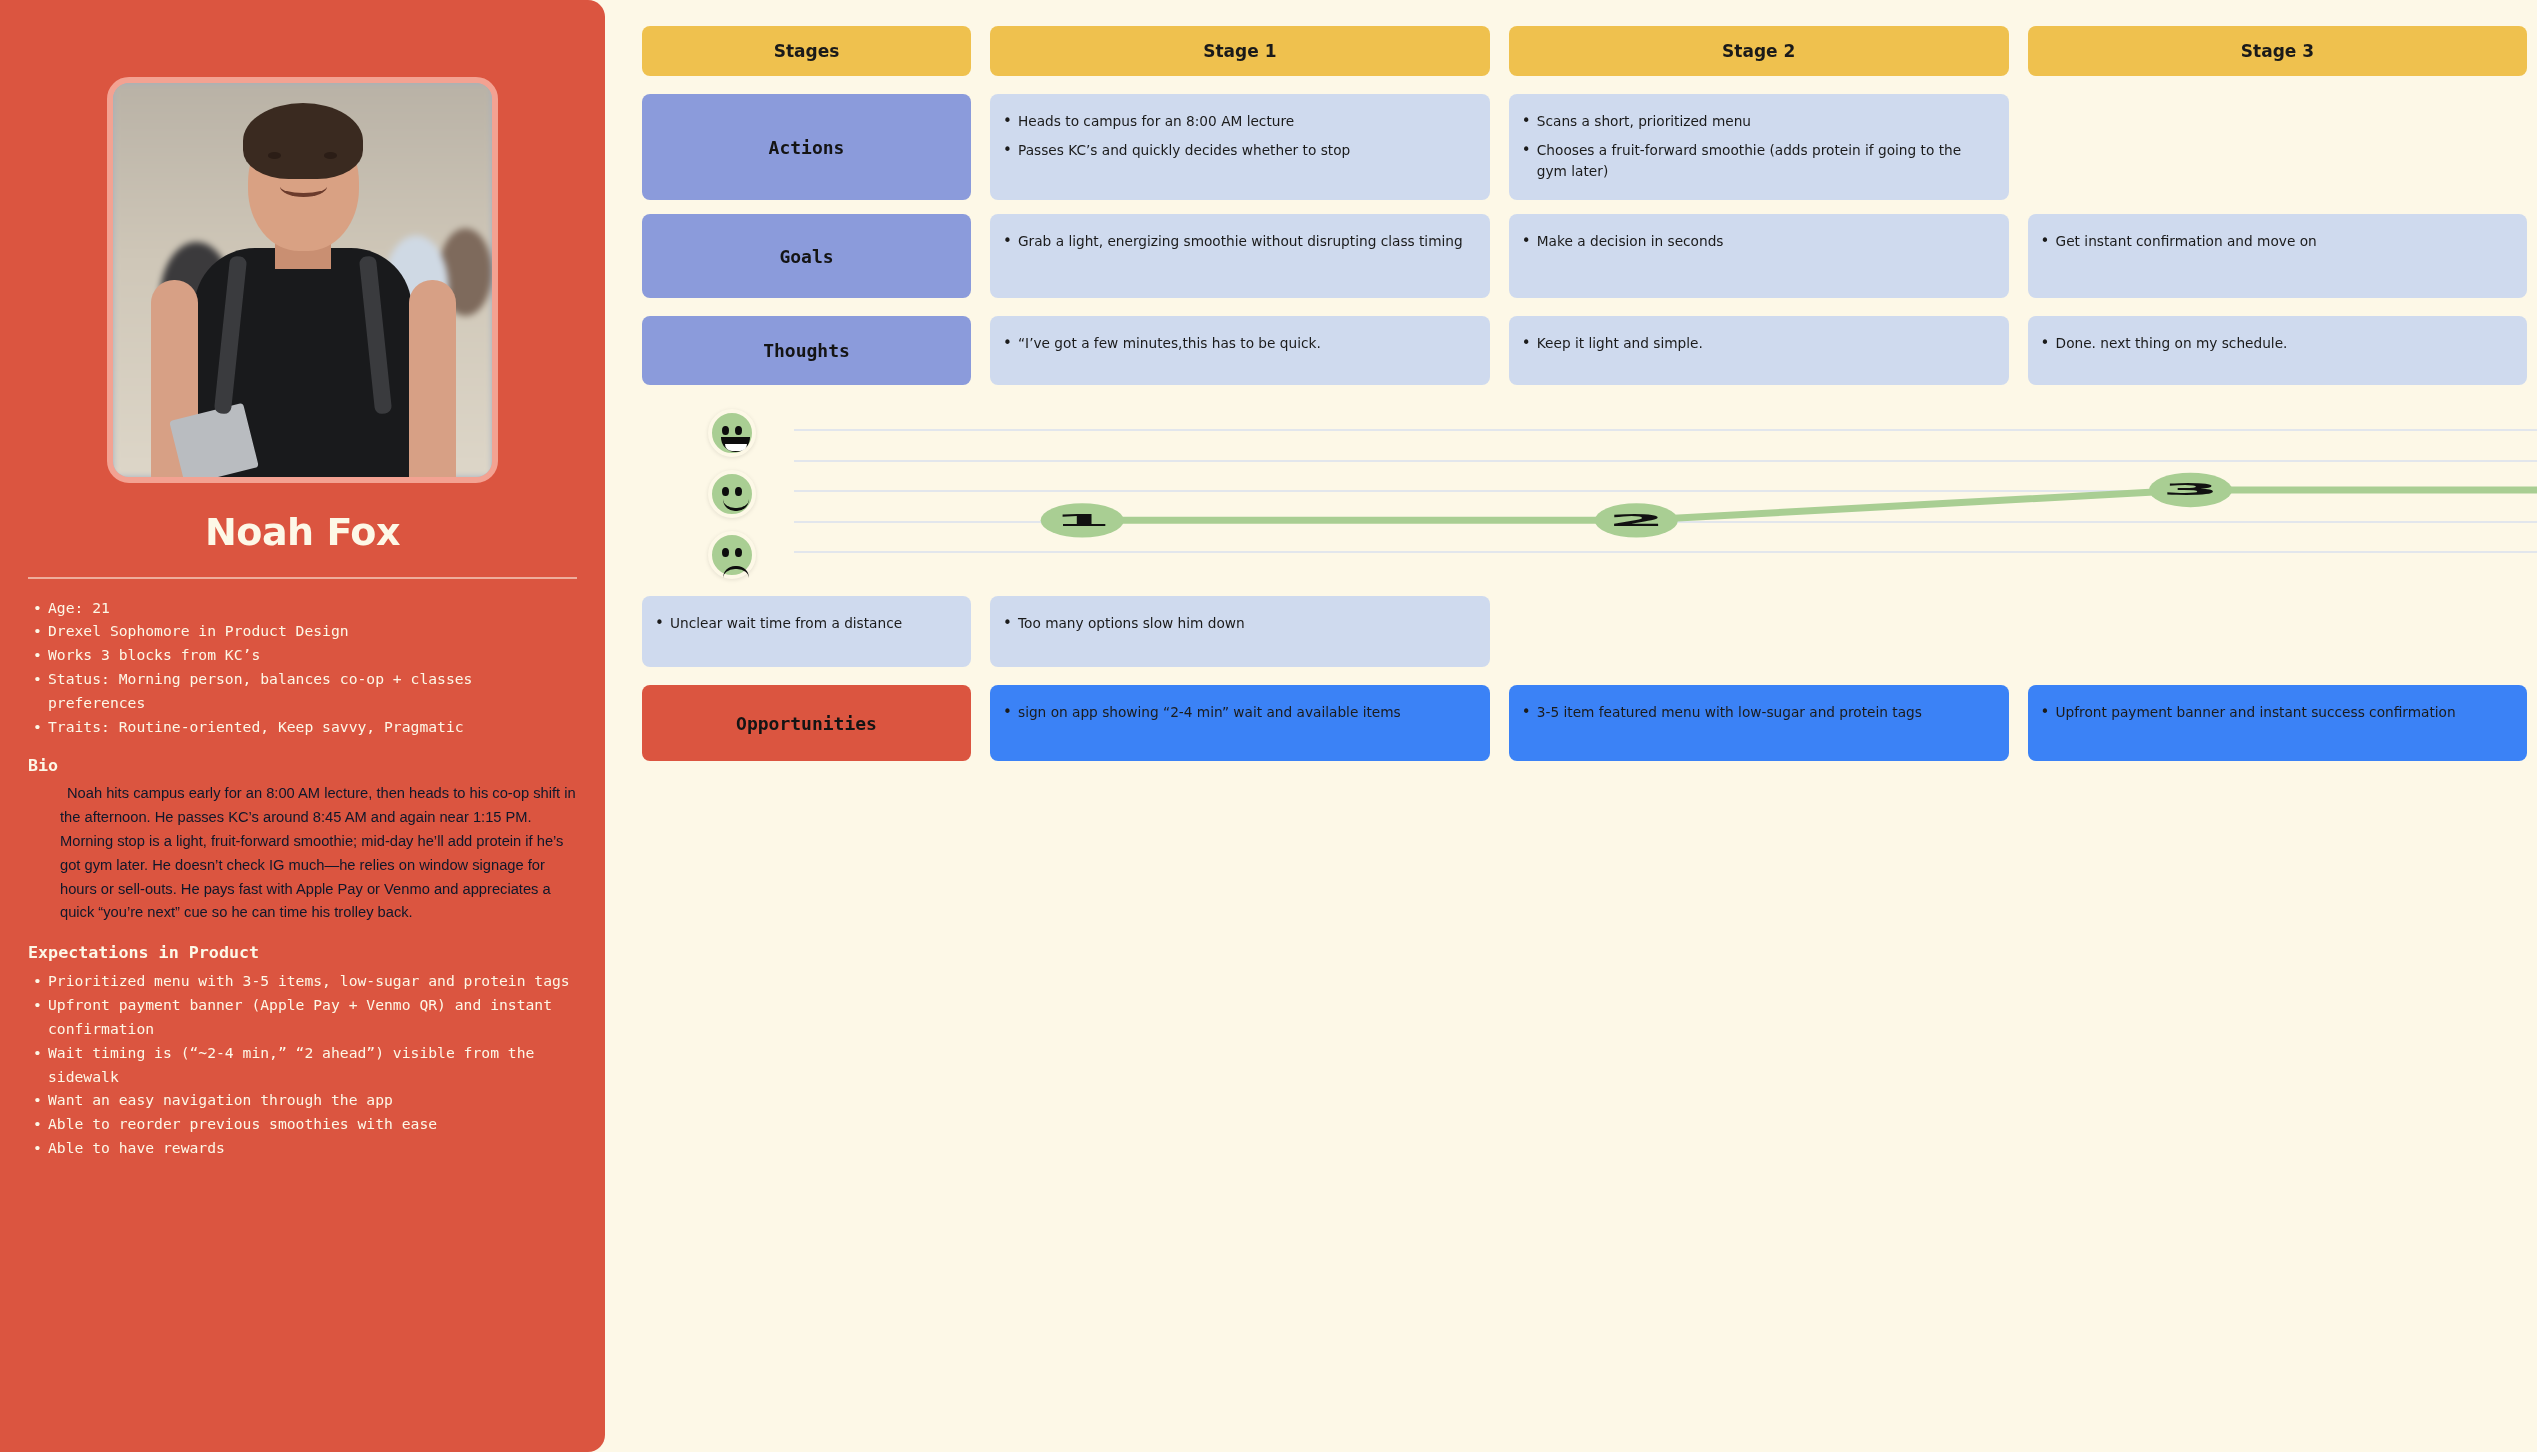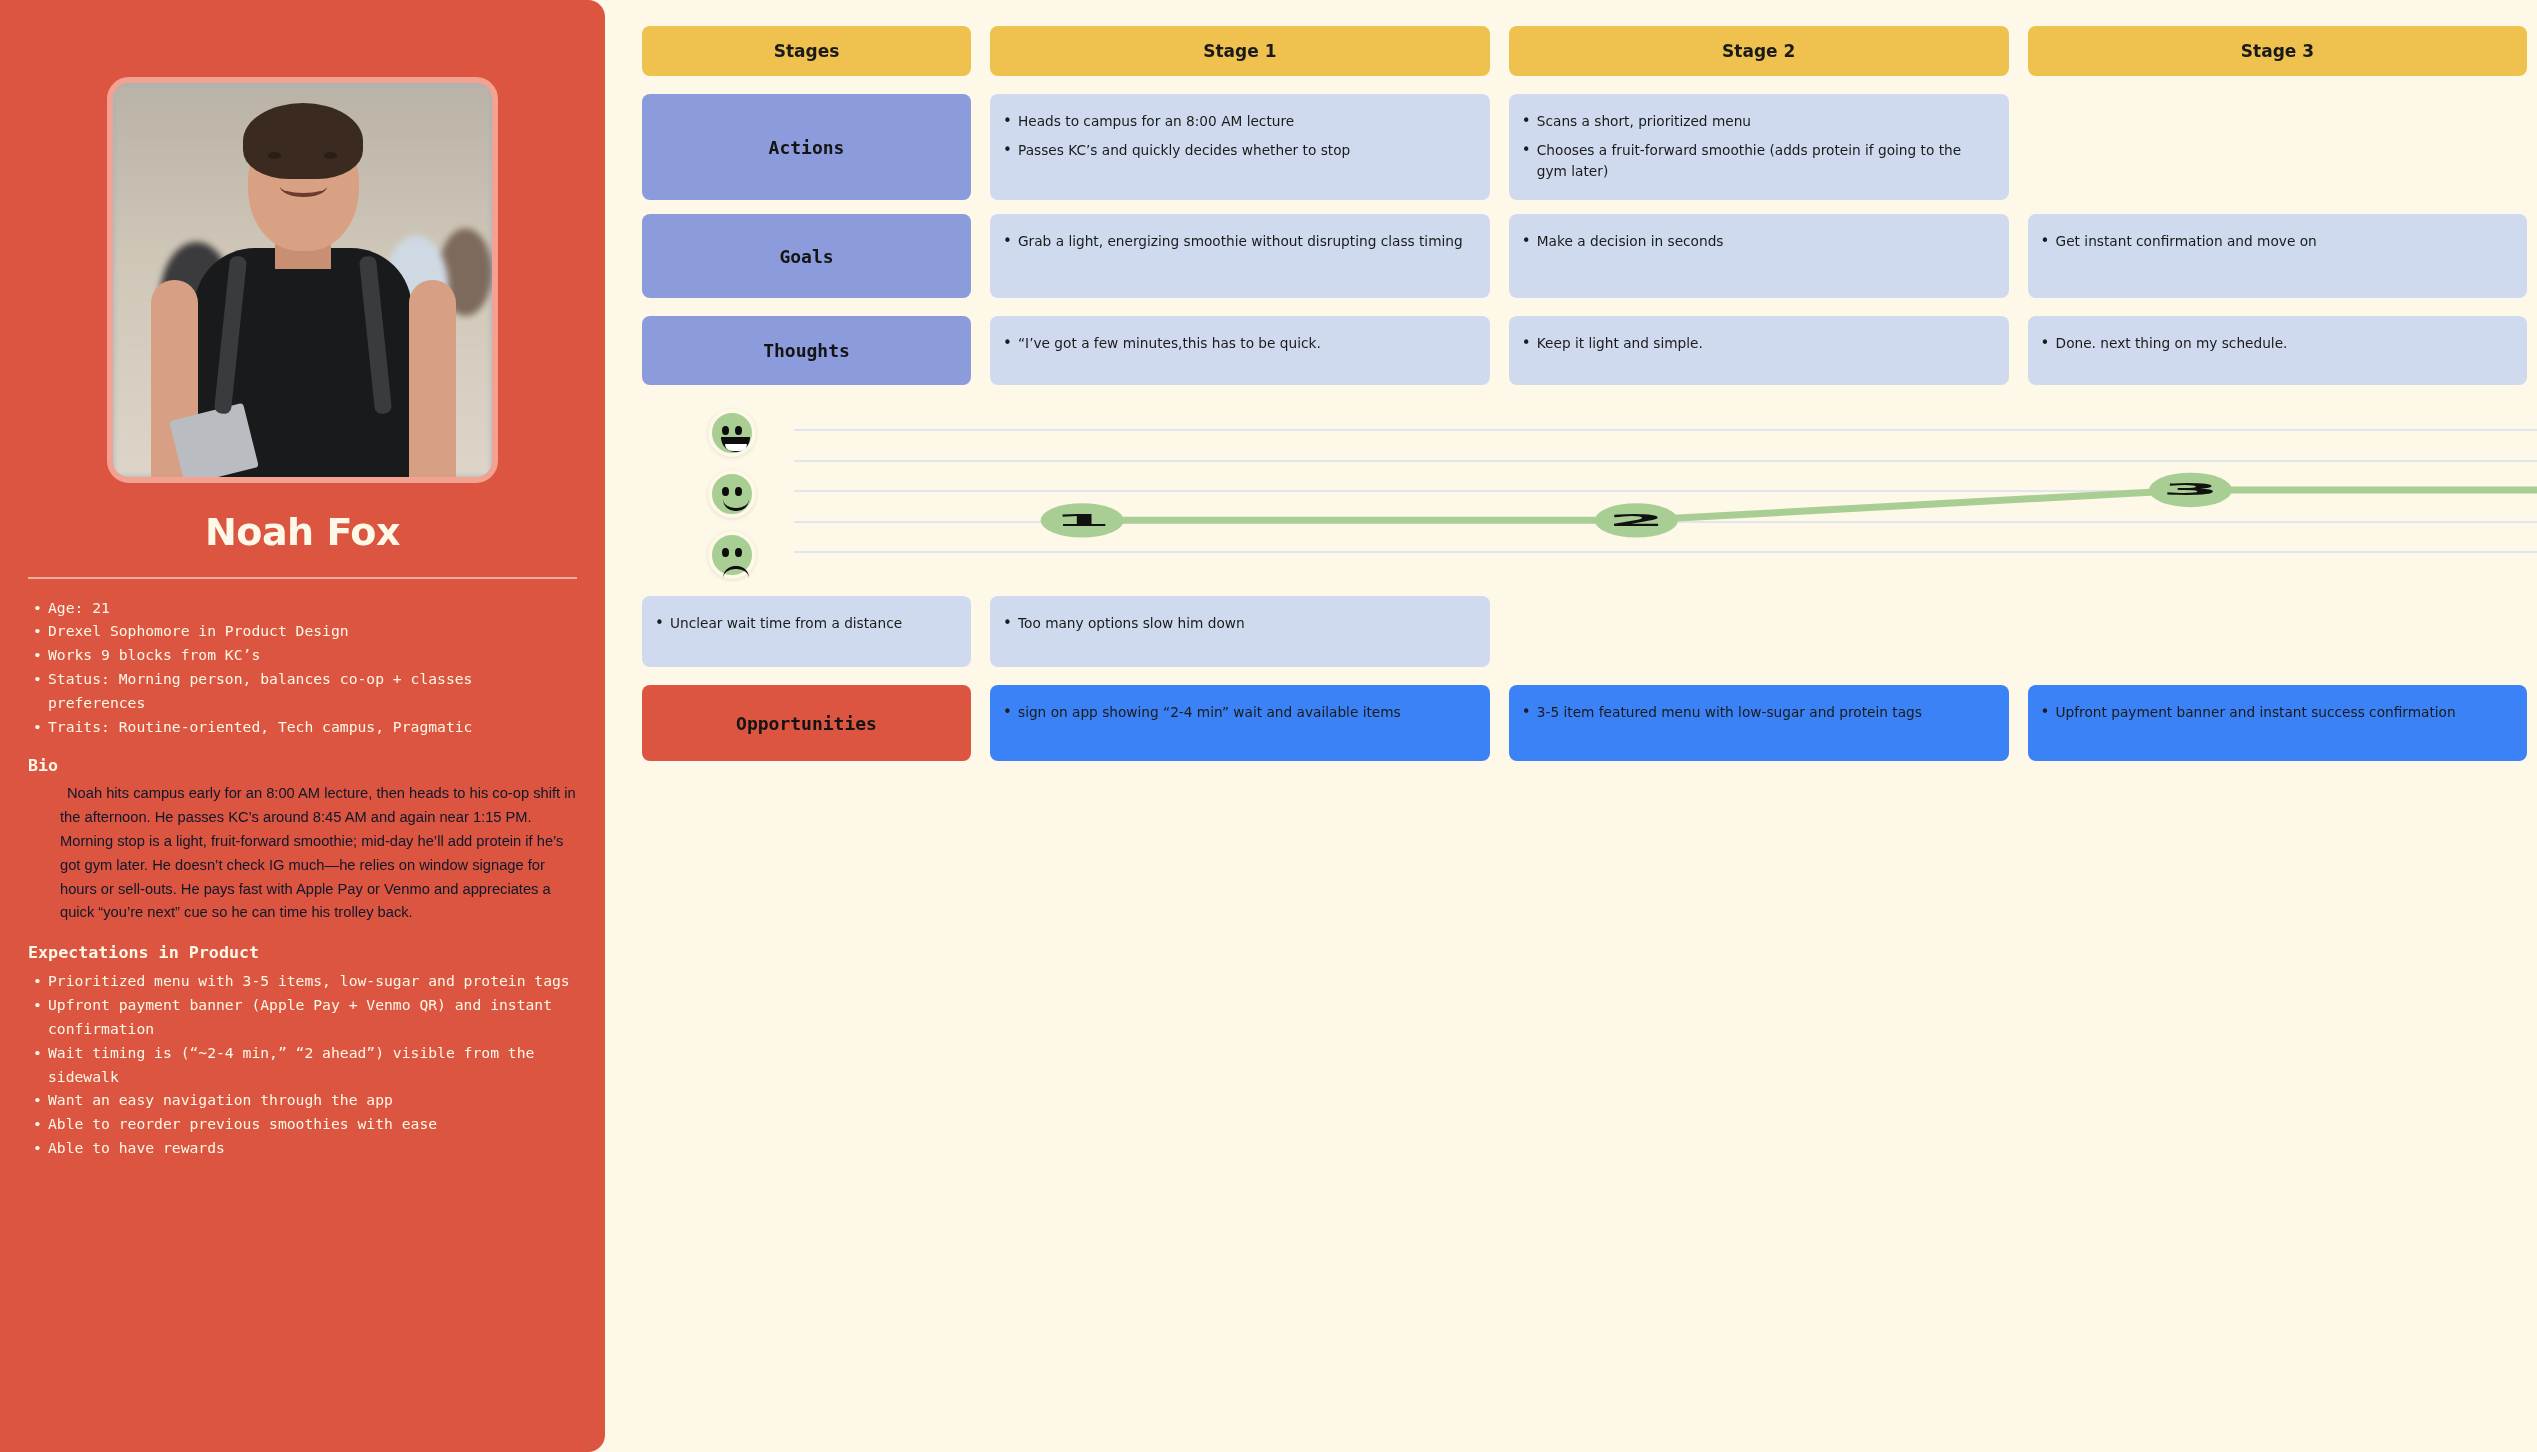--- a/index.html
+++ b/index.html
@@ -297,23 +297,23 @@
       </div>
     </div>
 
     <h1 class="persona-name">Noah Fox</h1>
 
     <div class="divider"></div>
 
     <ul class="fact-list">
       <li>Age: 21</li>
       <li>Drexel Sophomore in Product Design</li>
-      <li>Works 9 blocks from KC’s</li>
+      <li>Works 3 blocks from KC’s</li>
       <li>Status: Morning person, balances co-op + classes preferences</li>
-      <li>Traits: Routine-oriented, Tech campus, Pragmatic</li>
+      <li>Traits: Routine-oriented, Keep savvy, Pragmatic</li>
     </ul>
 
     <h2 class="sec-title">Bio</h2>
     <p class="bio-text">Noah hits campus early for an 8:00 AM lecture, then heads to his co-op shift in the afternoon. He passes KC’s around 8:45 AM and again near 1:15 PM. Morning stop is a light, fruit-forward smoothie; mid-day he’ll add protein if he’s got gym later. He doesn’t check IG much—he relies on window signage for hours or sell-outs. He pays fast with Apple Pay or Venmo and appreciates a quick “you’re next” cue so he can time his trolley back.</p>
 
     <h2 class="sec-title">Expectations in Product</h2>
     <ul class="fact-list">
       <li>Prioritized menu with 3-5 items, low-sugar and protein tags</li>
       <li>Upfront payment banner (Apple Pay + Venmo QR) and instant confirmation</li>
       <li>Wait timing is (“~2-4 min,” “2 ahead”) visible from the sidewalk</li>

